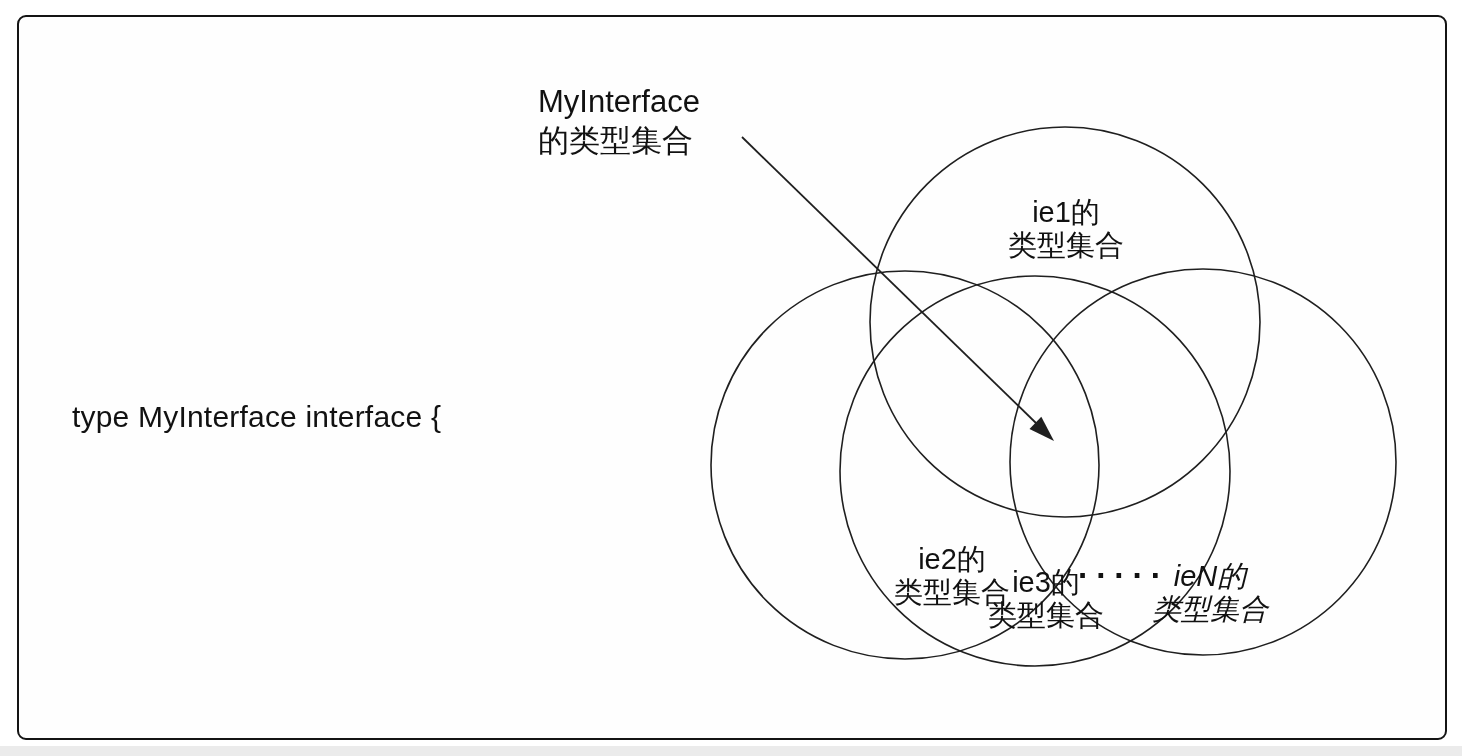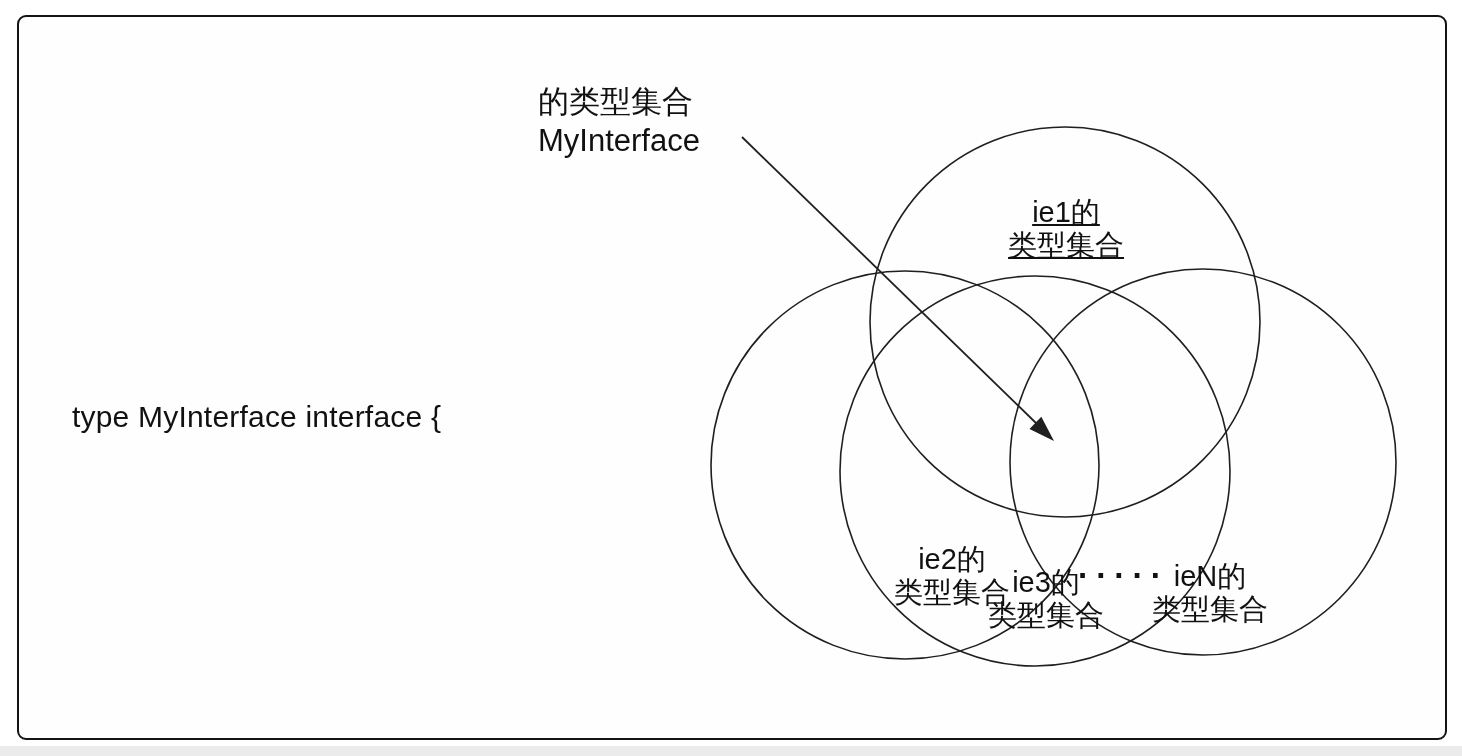--- a/index.html
+++ b/index.html
@@ -62,24 +62,24 @@
   }
   .set-label {
     position: absolute;
     transform: translateX(-50%);
     text-align: center;
     color: #111111;
     font-size: 29px;
     line-height: 33px;
     white-space: nowrap;
   }
-  .set-label.ie1 { left: 1066px; top: 196px; text-decoration: underline; }
+  .set-label.ie1 { left: 1066px; top: 196px; }
   .set-label.ie2 { left: 952px;  top: 543px; }
   .set-label.ie3 { left: 1030px; top: 566px; margin-left: 16px; }
-  .set-label.ieN { left: 1210px; top: 560px; }
+  .set-label.ieN { left: 1210px; top: 560px; font-style: italic; }
   .ellipsis-dots {
     position: absolute;
     left: 1078px;
     top: 548px;
     color: #111111;
     font-size: 33px;
     font-weight: bold;
     letter-spacing: 9px;
     white-space: nowrap;
   }
@@ -105,22 +105,22 @@
   </svg>
 
   <div class="code-block">
     <div class="code-line">type MyInterface interface {</div>
     
     
     
   </div>
 
   <div class="pointer-label">
+    <div>MyInterface</div>
     <div>的类型集合</div>
-    <div>MyInterface</div>
   </div>
 
   <div class="set-label ie1">
     <div>ie1的</div>
     <div>类型集合</div>
   </div>
 
   <div class="set-label ie2">
     <div>ie2的</div>
     <div>类型集合</div>

